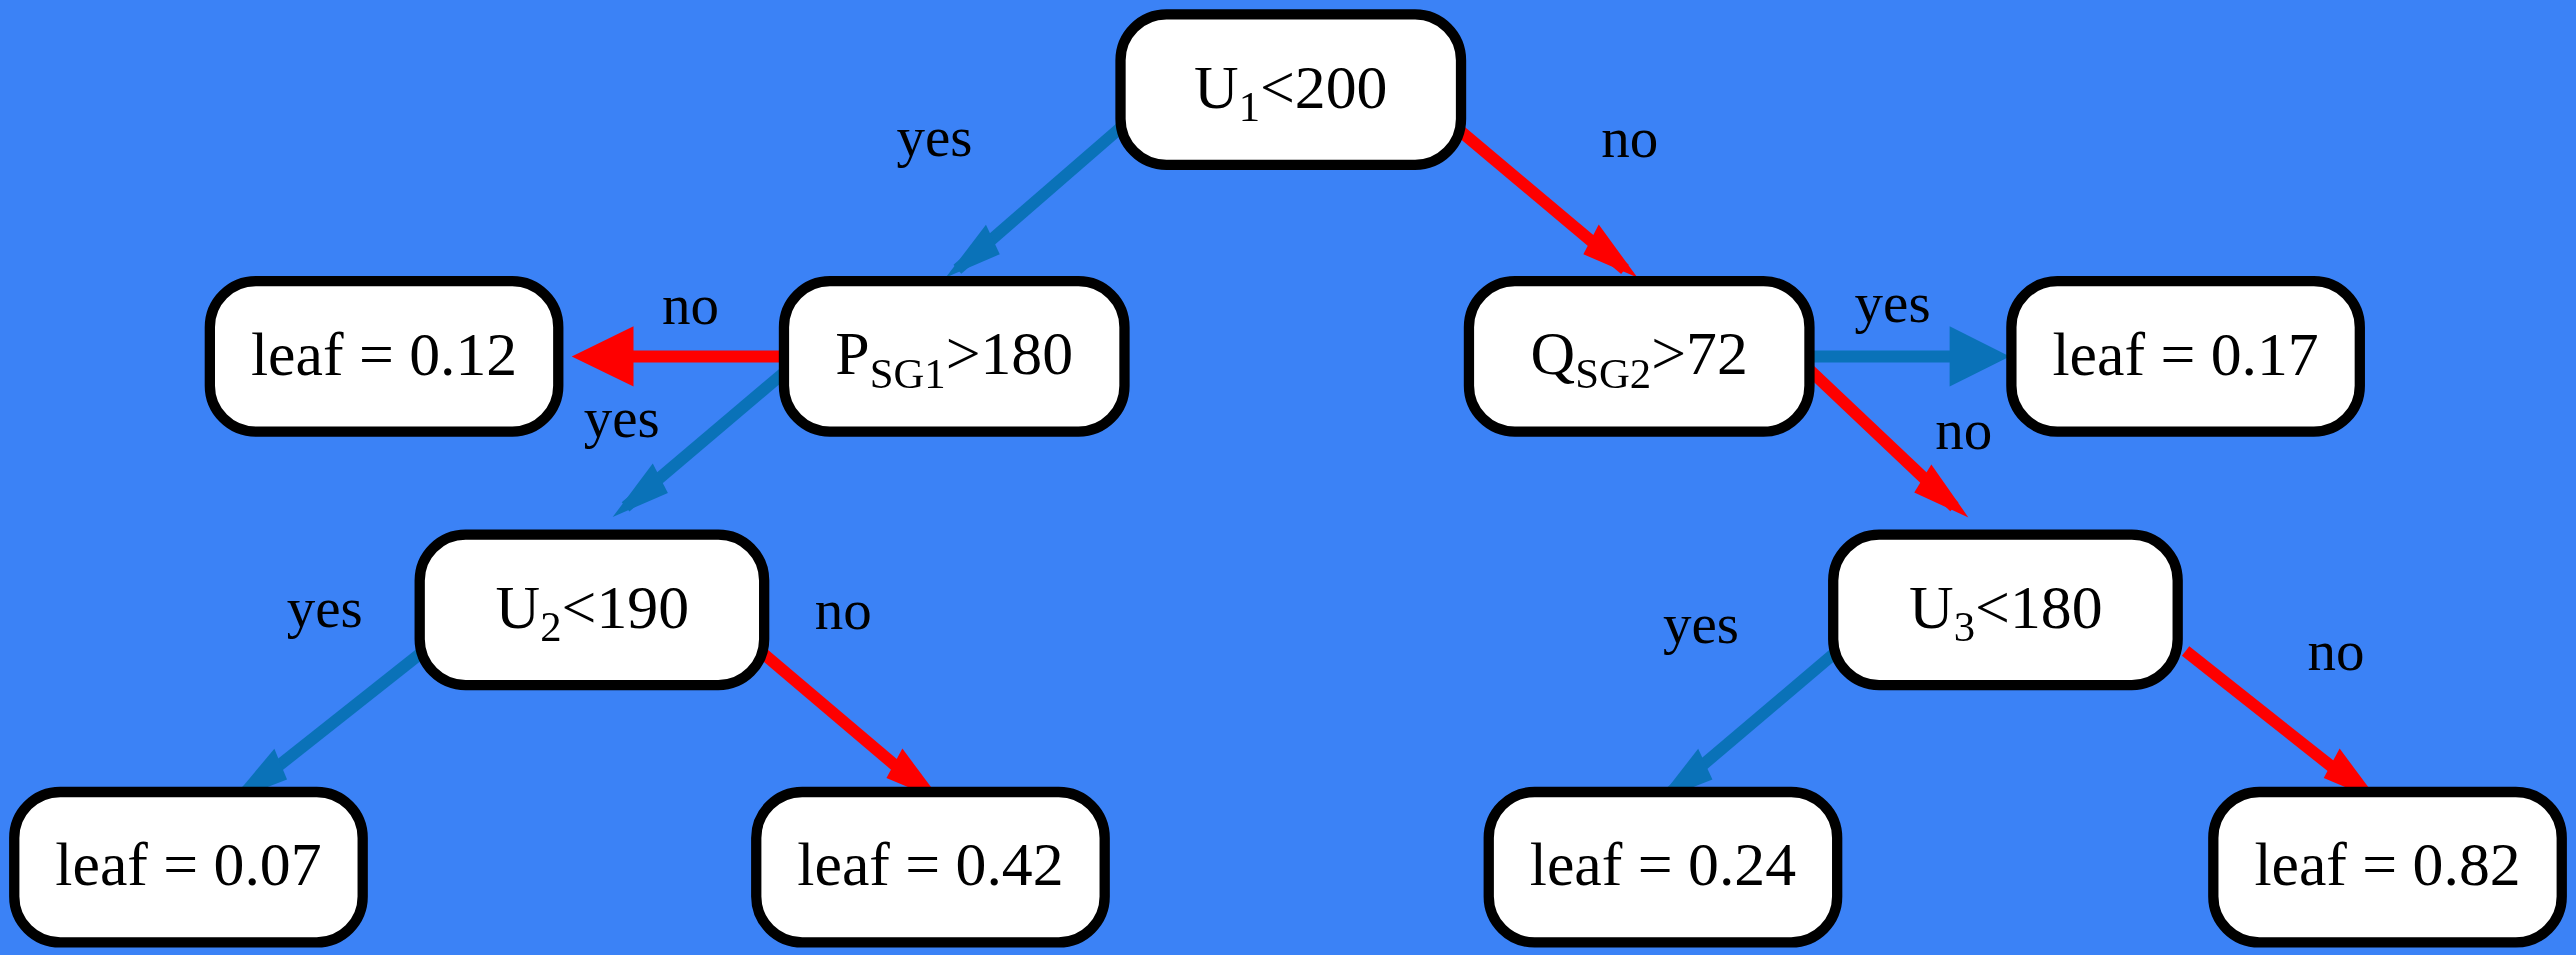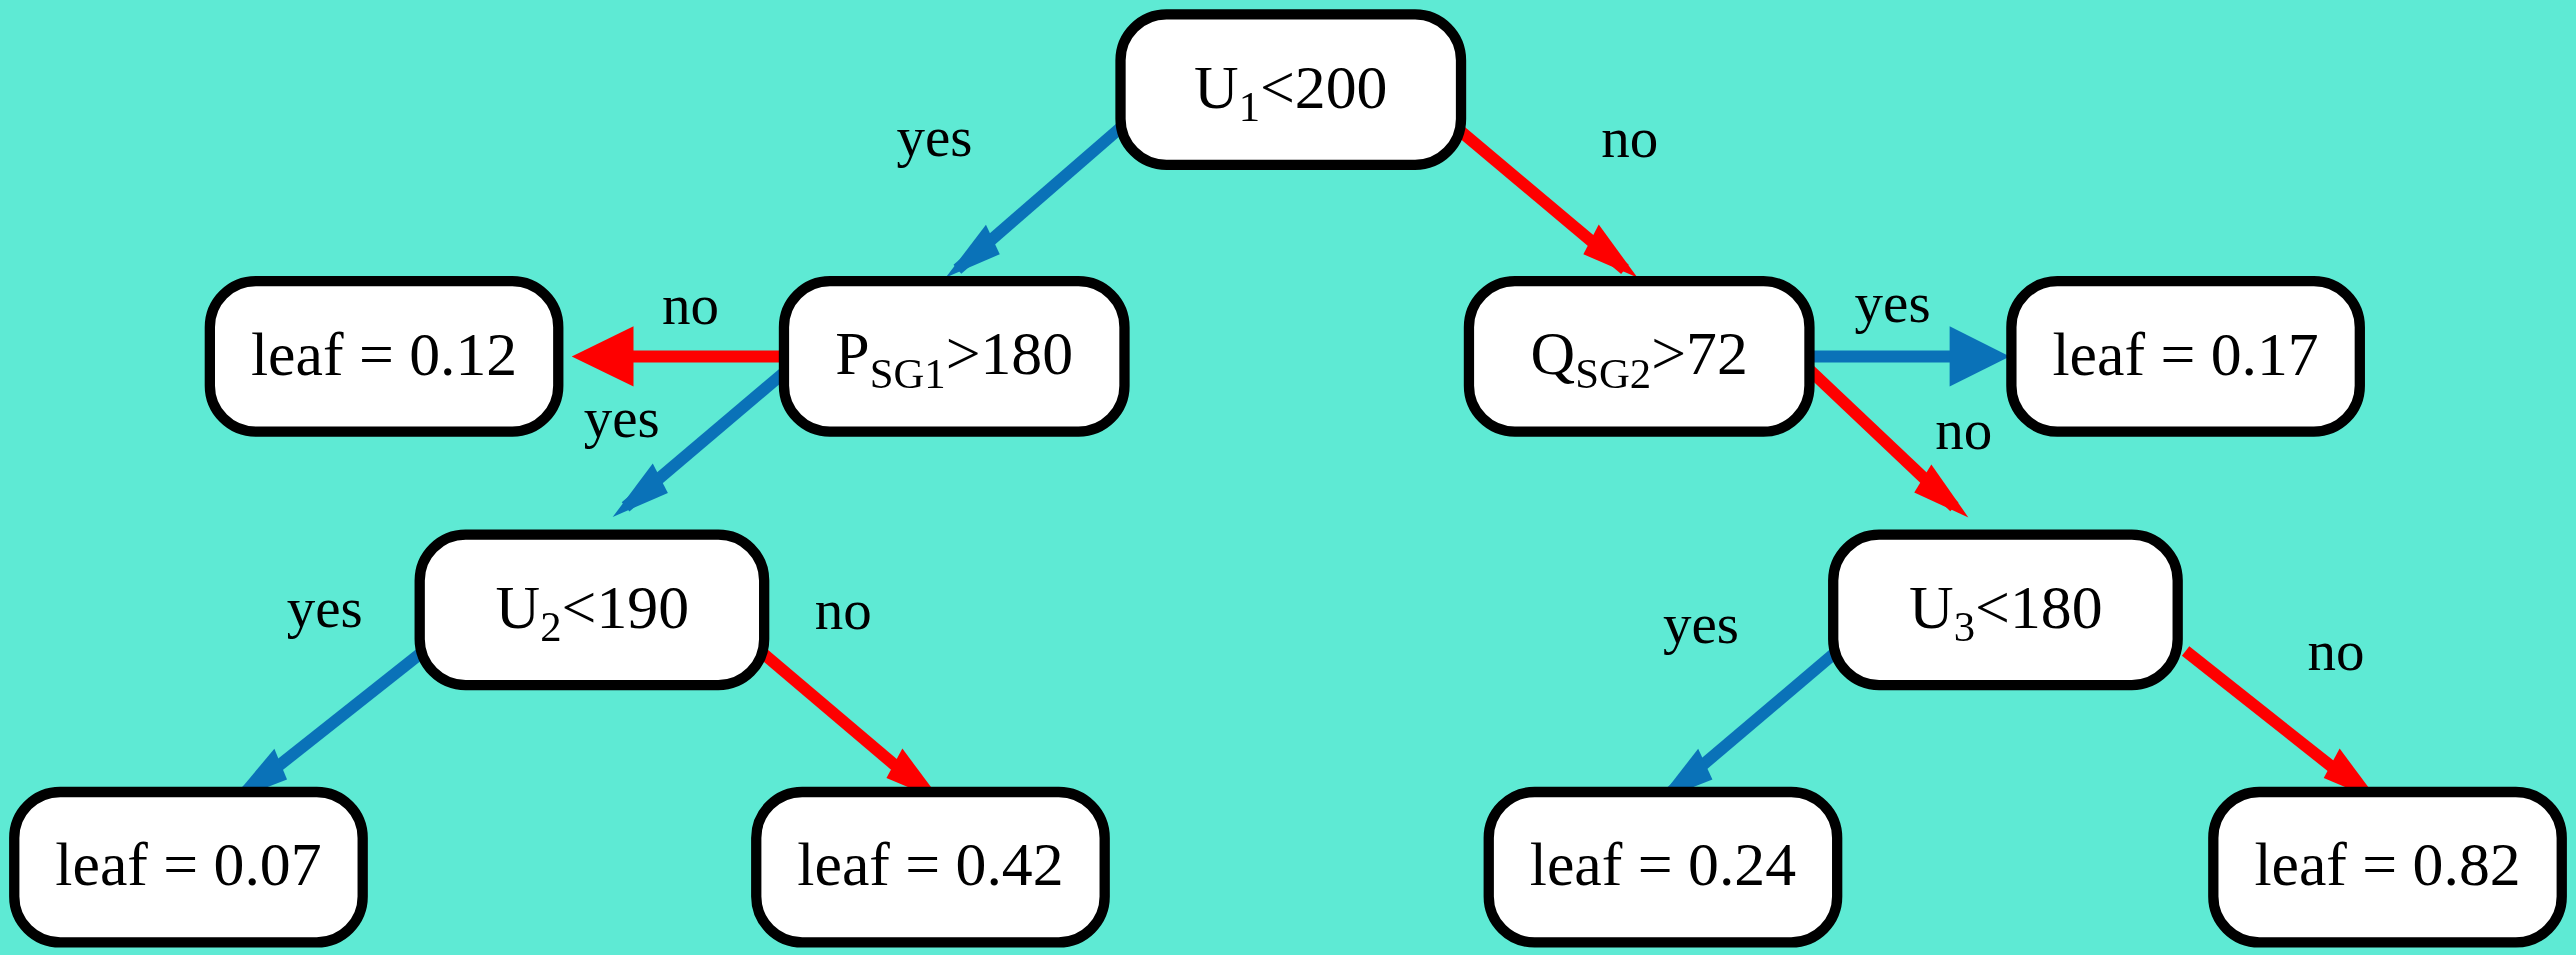--- a/index.html
+++ b/index.html
@@ -4,21 +4,21 @@
 <style>
   html, body {
     margin: 0;
     padding: 0;
     background: #ffffff;
   }
   #tree-canvas {
     position: relative;
     width: 2576px;
     height: 956px;
-    background: #5eead4;
+    background: #3b82f6;
     overflow: hidden;
     font-family: "Liberation Serif", "DejaVu Serif", serif;
   }
   #tree-canvas svg {
     position: absolute;
     top: 0;
     left: 0;
     width: 2576px;
     height: 956px;
   }

